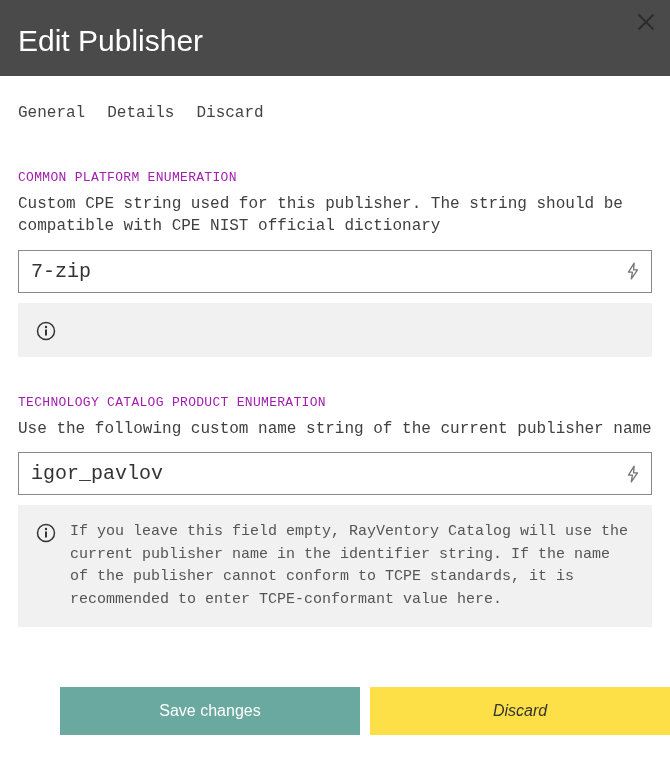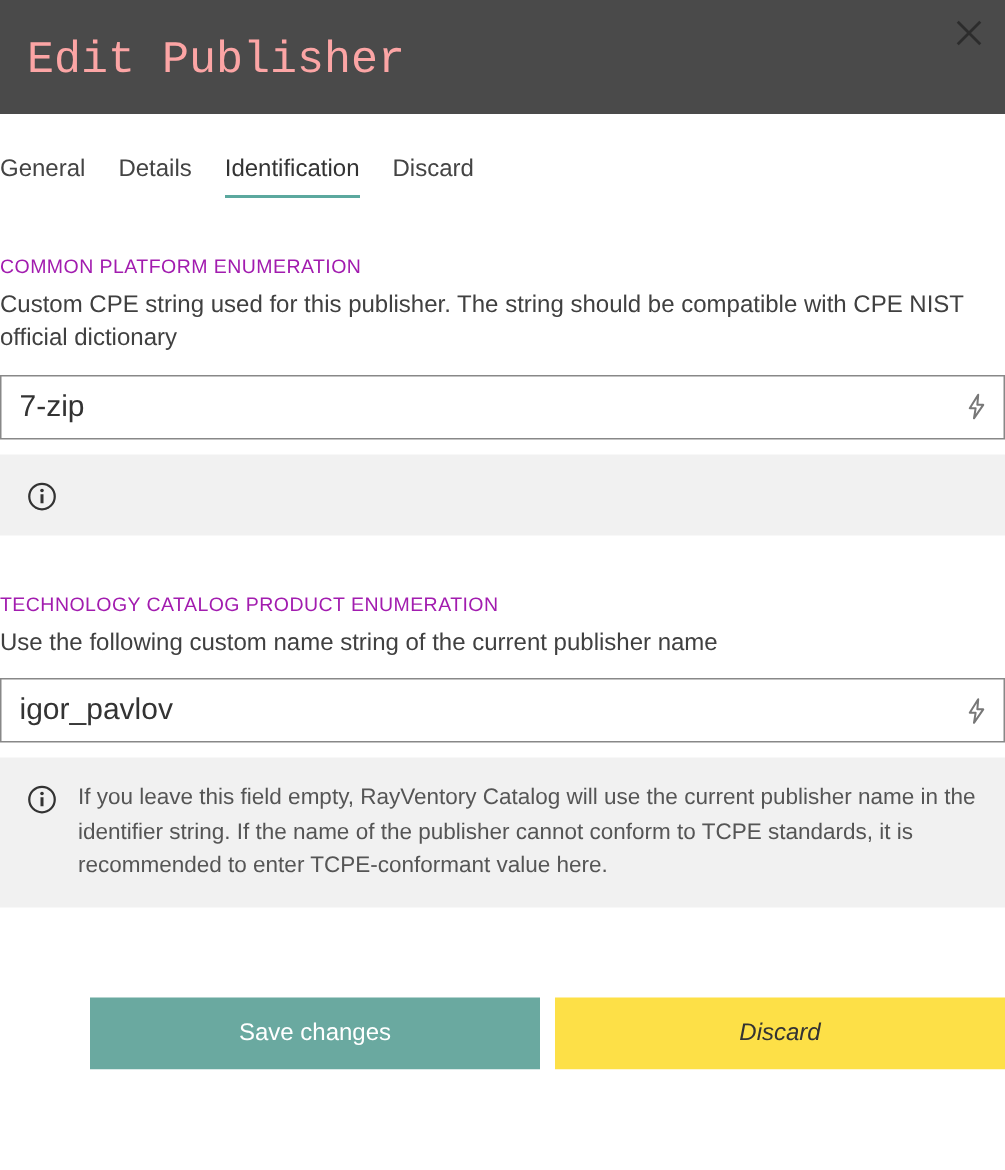--- a/index.html
+++ b/index.html
@@ -1,21 +1,21 @@
 <!DOCTYPE html>
 <html><head>
   <meta charset="utf-8">
   <style>
     * { margin: 0; padding: 0; box-sizing: border-box; }
     body { font-family: 'Segoe UI', Tahoma, sans-serif; background: #fff; color: #333; width: 670px; }
     .header { background: #4a4a4a; padding: 24px 18px 18px 18px; position: relative; }
-    .header-title { color: #fca5a5; font-size: 30px; font-weight: 300; font-family: Liberation Mono, monospace; }
+    .header-title { color: #ffffff; font-size: 30px; font-weight: 300; }
     .close-btn { position: absolute; top: 12px; right: 14px; width: 20px; height: 20px; cursor: pointer; }
     .close-btn svg { width: 100%; height: 100%; }
-    .content { padding: 0 0; }
+    .content { padding: 0 18px; font-family: Liberation Mono, monospace; }
     .tabs { display: flex; gap: 22px; margin-top: 28px; border-bottom: 0; }
     .tab { font-size: 16px; color: #444; padding-bottom: 8px; cursor: pointer; border-bottom: 2px solid transparent; }
     .tab.active { border-bottom: 2px solid #5ba89e; color: #333; }
     .section { margin-top: 38px; }
     .section-label { font-size: 13px; color: #a21caf; letter-spacing: 0.3px; text-transform: uppercase; margin-bottom: 8px; }
     .section-desc { font-size: 16px; color: #404040; line-height: 1.4; margin-bottom: 12px; }
     .input-wrap { position: relative; }
     .text-input { width: 100%; border: 1px solid #888; padding: 9px 40px 9px 12px; font-size: 20px; color: #333; font-family: inherit; outline: none; }
     .input-icon { position: absolute; right: 10px; top: 50%; transform: translateY(-50%); width: 18px; height: 18px; pointer-events: none; }
     .info-box { background: #f1f1f1; padding: 16px 18px 16px 18px; margin-top: 10px; display: flex; gap: 14px; }
@@ -36,21 +36,20 @@
       <line x1="2" y1="2" x2="14" y2="14" stroke="#2c2c2c" stroke-width="1.5"></line>
       <line x1="14" y1="2" x2="2" y2="14" stroke="#2c2c2c" stroke-width="1.5"></line>
     </svg>
   </div>
 </div>
 
 <div class="content">
   <div class="tabs">
     <div class="tab">General</div>
     <div class="tab">Details</div>
-    <div class="tab active">Identification</div>
     <div class="tab">Discard</div>
   </div>
 
   <div class="section">
     <div class="section-label">COMMON PLATFORM ENUMERATION</div>
     <div class="section-desc">Custom CPE string used for this publisher. The string should be compatible with CPE NIST official dictionary</div>
     <div class="input-wrap">
       <input type="text" class="text-input" value="7-zip" style="">
       <span class="input-icon">
         <svg viewBox="0 0 16 16">

